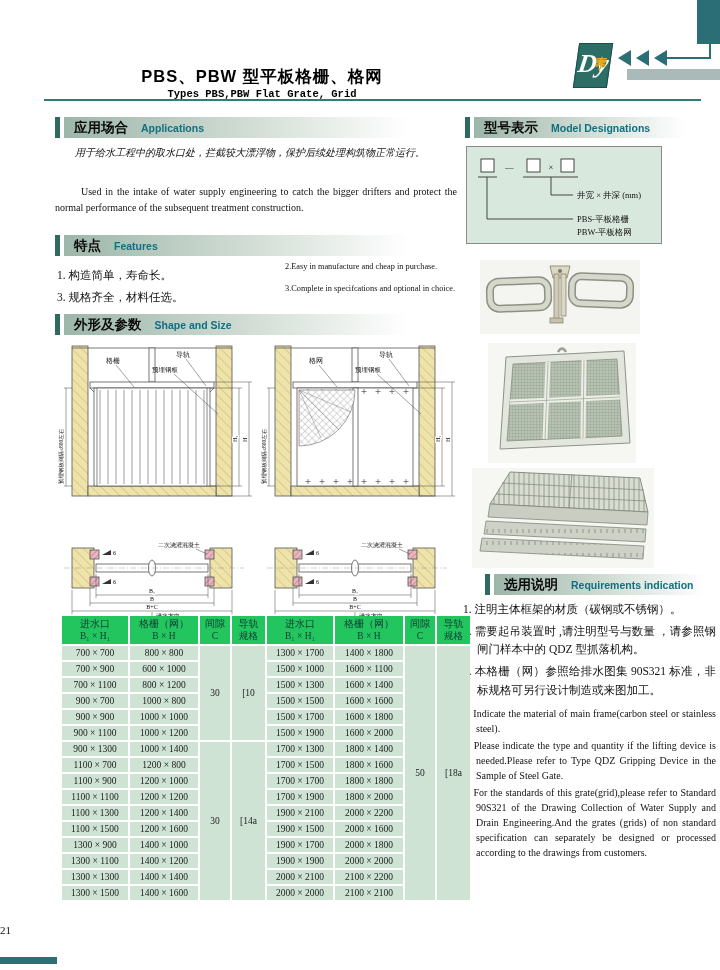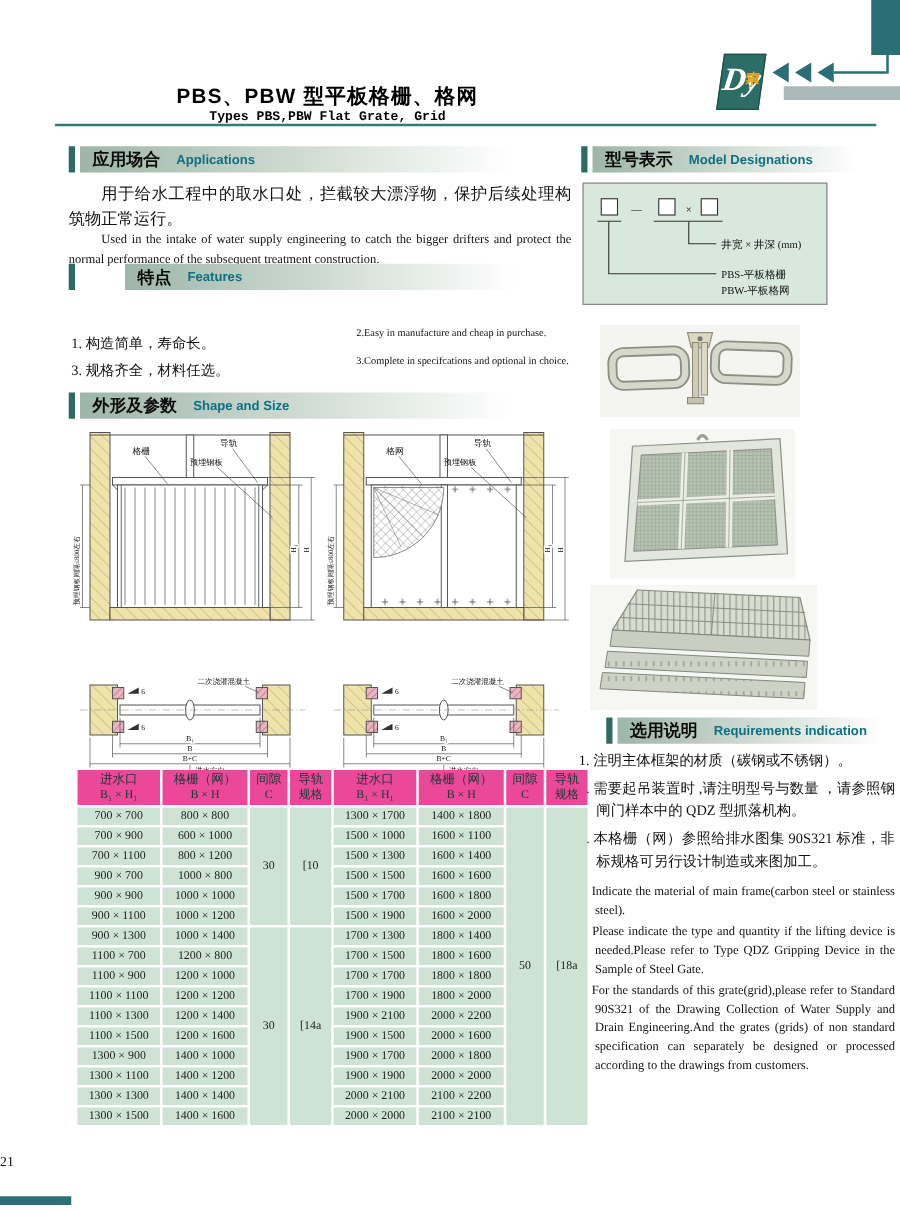--- a/index.html
+++ b/index.html
@@ -28,22 +28,22 @@
   .title-rule{position:absolute;left:44px;top:99px;width:657px;height:2px;background:#2f7d74;}
   
   .sec{position:absolute;height:21px;display:flex;}
   .sec-bar{width:5px;background:#2e6a60;margin-right:4px;}
   .sec-grad{flex:1;background:linear-gradient(90deg,#9db6aa 0%,#cfdbd2 45%,#ffffff 88%);
             display:flex;align-items:center;padding-left:10px;}
   .sec-cn{font-family:"Liberation Sans",sans-serif;font-weight:bold;font-size:13.5px;color:#0a0a0a;}
   .sec-en{font-family:"Liberation Sans",sans-serif;font-weight:bold;font-size:10.5px;
           color:#0f7082;margin-left:13px;}
   
-  .apps-cn{position:absolute;left:55px;top:145px;width:402px;font-size:13px;line-height:1.5;
-           text-indent:2em;text-align:justify;}
+  .apps-cn{position:absolute;left:55px;top:145px;width:402px;font-size:10px;line-height:1.5;
+           text-indent:2em;text-align:justify;font-style:italic;}
   .apps-en{position:absolute;left:55px;top:184px;width:402px;font-size:10px;line-height:1.55;
            text-indent:2.6em;text-align:justify;}
   .feat-cn{position:absolute;left:57px;top:264px;width:228px;font-size:11.5px;}
   .feat-cn div{line-height:22px;}
   .feat-en{position:absolute;left:285px;top:256px;font-size:8.3px;}
   .feat-en div{line-height:21.5px;white-space:nowrap;}
   
   .model-box{position:absolute;left:466px;top:146px;width:194px;height:96px;background:#d9e8dc;
              border:1px solid #8a8a8a;}
   .model-box text{font-family:"Liberation Serif",serif;font-size:8.5px;fill:#111;}
@@ -56,21 +56,21 @@
   
   .req{position:absolute;left:463px;top:600px;width:253px;}
   .req-cn div{font-size:11.5px;line-height:1.62;padding-left:14px;text-indent:-14px;
               margin-bottom:3px;text-align:justify;}
   .req-en{margin-top:7px;}
   .req-en div{font-size:10px;line-height:1.5;padding-left:13px;text-indent:-13px;
               margin-bottom:2px;text-align:justify;}
   
   .spec-table{position:absolute;left:60px;top:614px;width:396px;border-collapse:separate;
               border-spacing:2px;table-layout:fixed;}
-  .spec-table th{background:#ec4899;font-weight:normal;padding:2px 0;}
+  .spec-table th{background:#22c55e;font-weight:normal;padding:2px 0;}
   .spec-table th .th1{font-size:10px;color:#123a33;line-height:12px;}
   .spec-table th .th2{font-size:9.5px;color:#123a33;line-height:12px;}
   .spec-table td{background:#cfe3d5;font-size:9.5px;text-align:center;padding:1px 0;
                  color:#1b1b1b;height:12px;}
   
   .page-number{position:absolute;left:0;top:924px;width:720px;text-align:left;font-size:11px;}
   .bottom-strip{position:absolute;left:0;top:957px;width:57px;height:7px;background:#2c7077;}
 </style>
 </head>
 <body>
@@ -100,21 +100,21 @@
   <div class="sec" style="left:55px;top:117px;width:400px;">
     <div class="sec-bar"></div>
     <div class="sec-grad">
       <span class="sec-cn">应用场合</span>
       <span class="sec-en">Applications</span>
     </div>
   </div>
   <div class="apps-cn">用于给水工程中的取水口处，拦截较大漂浮物，保护后续处理构筑物正常运行。</div>
   <div class="apps-en">Used in the intake of water supply engineering to catch the bigger drifters and protect the normal performance of the subsequent treatment construction.</div>
 
-  <div class="sec" style="left:55px;top:211px;width:400px;gap:36px;">
+  <div class="sec" style="left:55px;top:235px;width:400px;">
     <div class="sec-bar"></div>
     <div class="sec-grad">
       <span class="sec-cn">特点</span>
       <span class="sec-en">Features</span>
     </div>
   </div>
   <div class="feat-cn">
     <div>1. 构造简单，寿命长。</div>
     <div>3. 规格齐全，材料任选。</div>
   </div>

